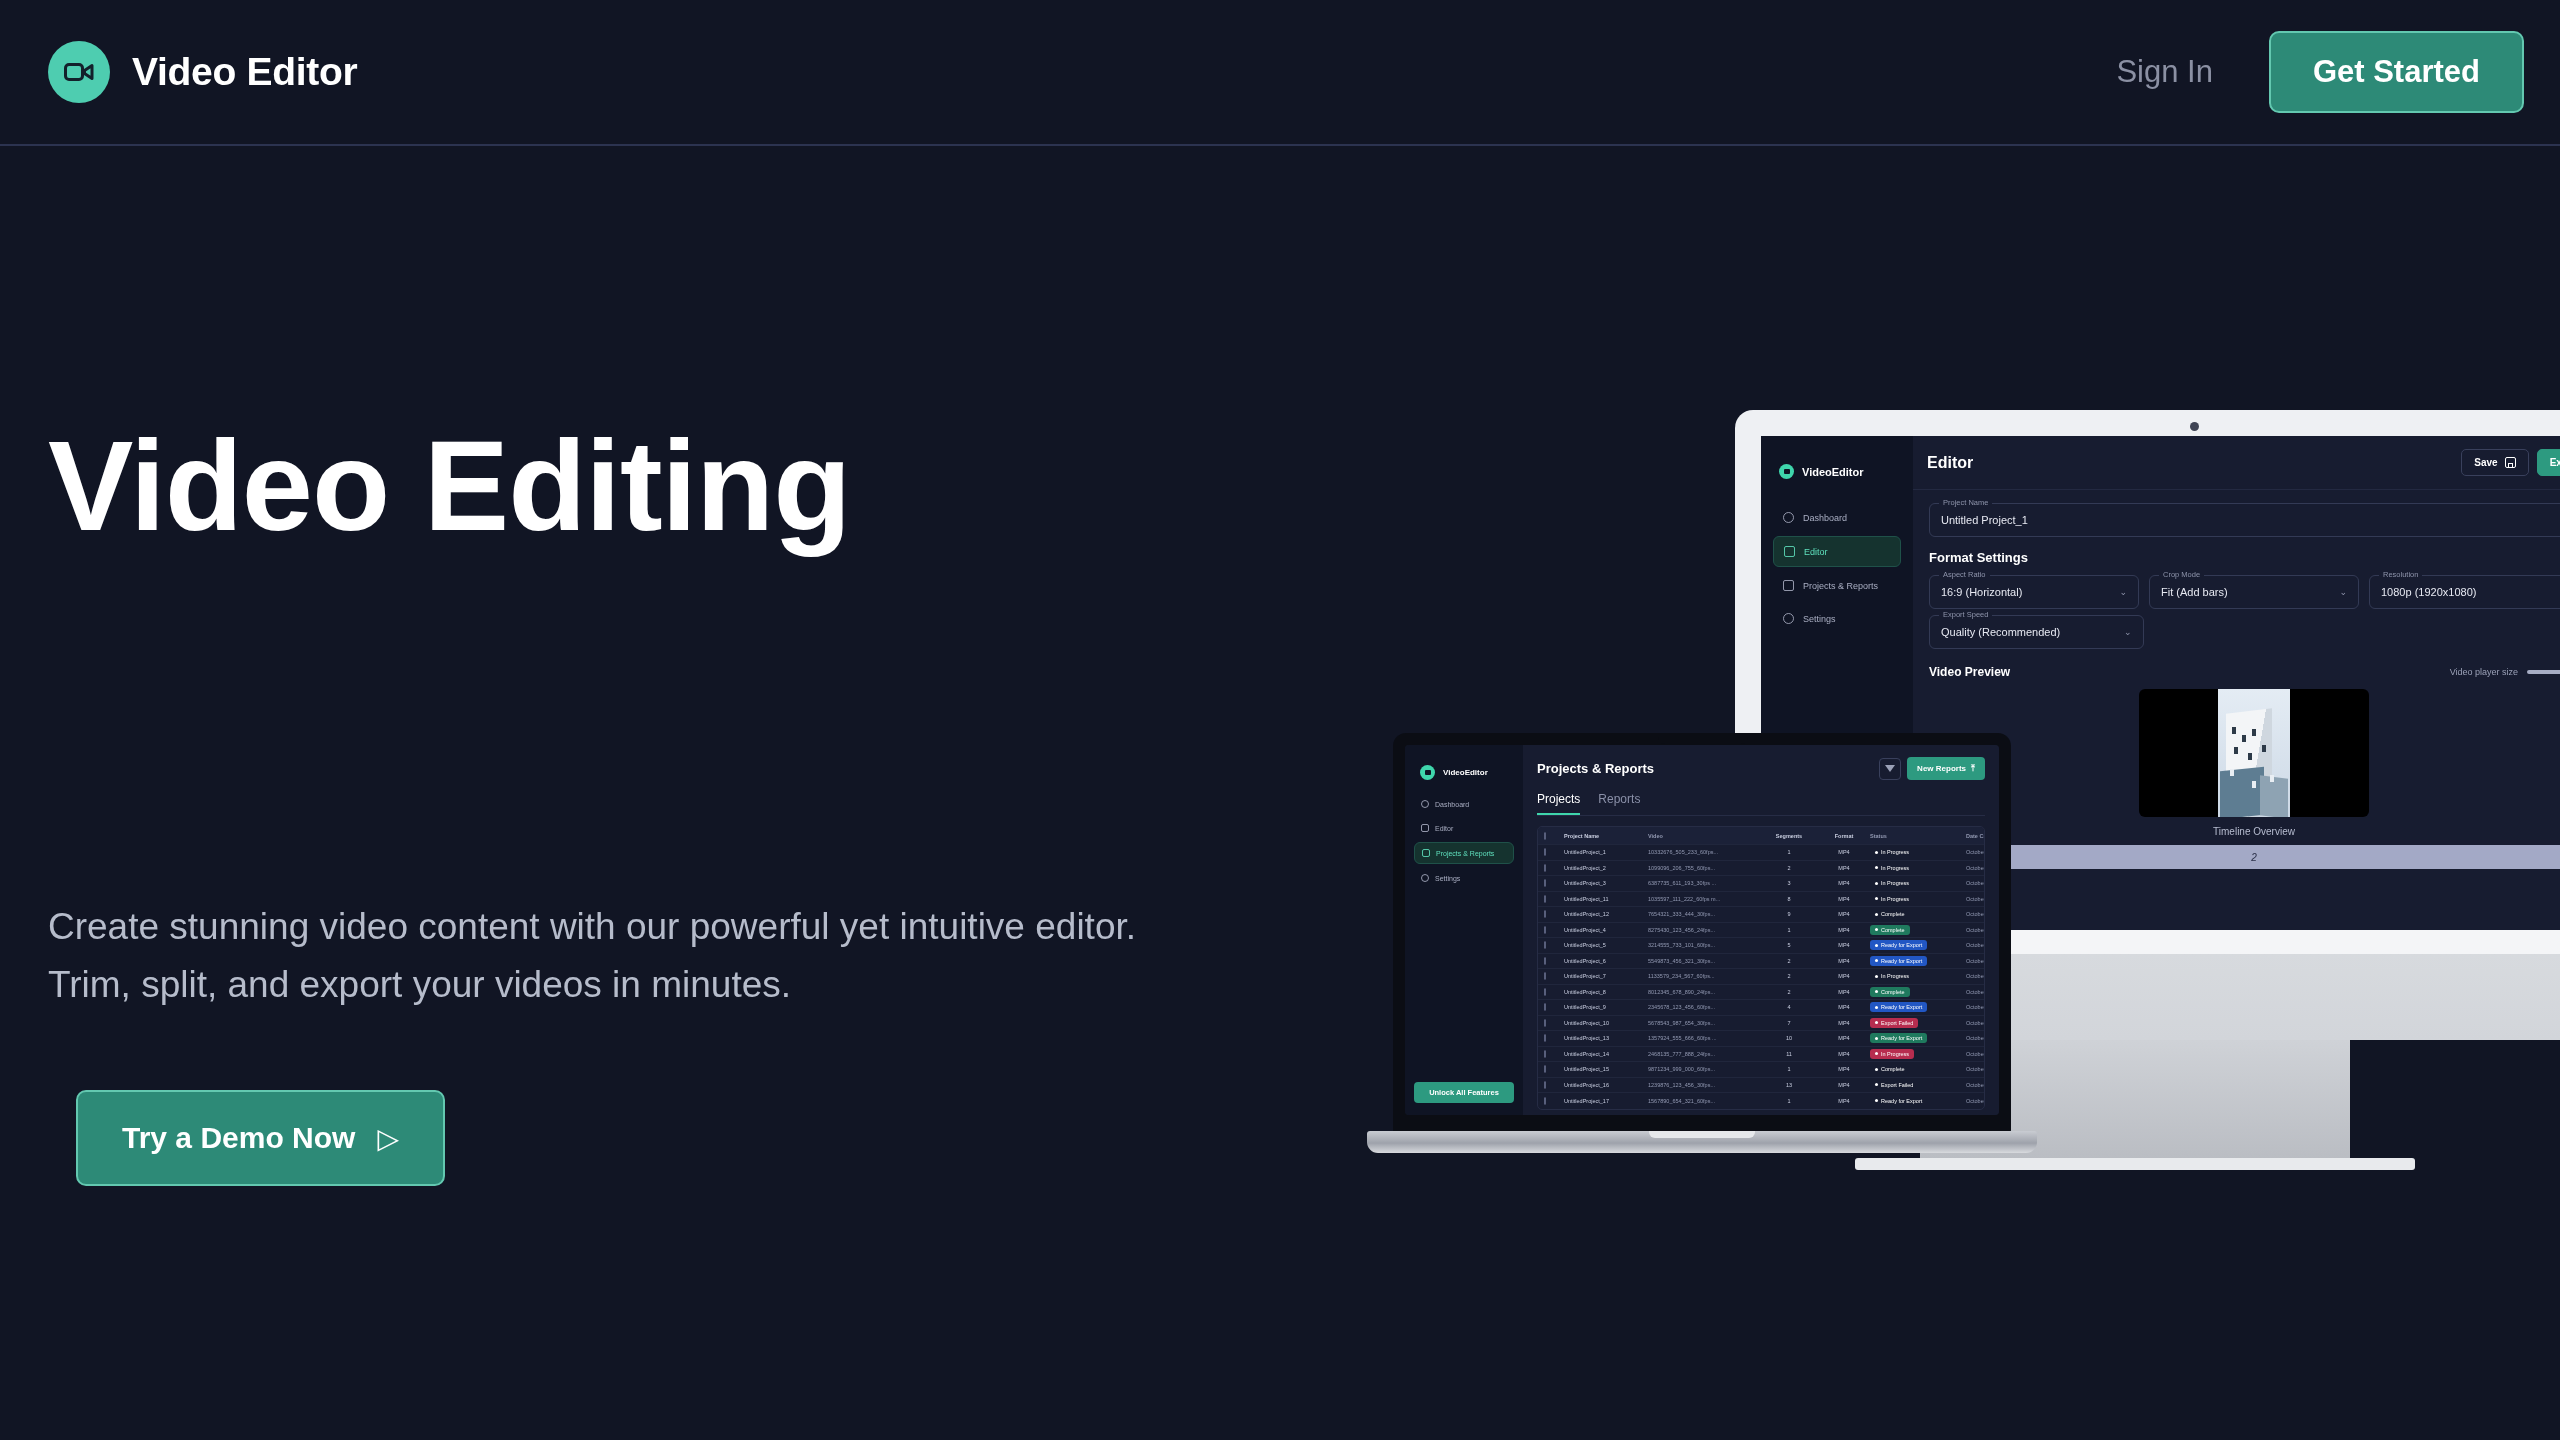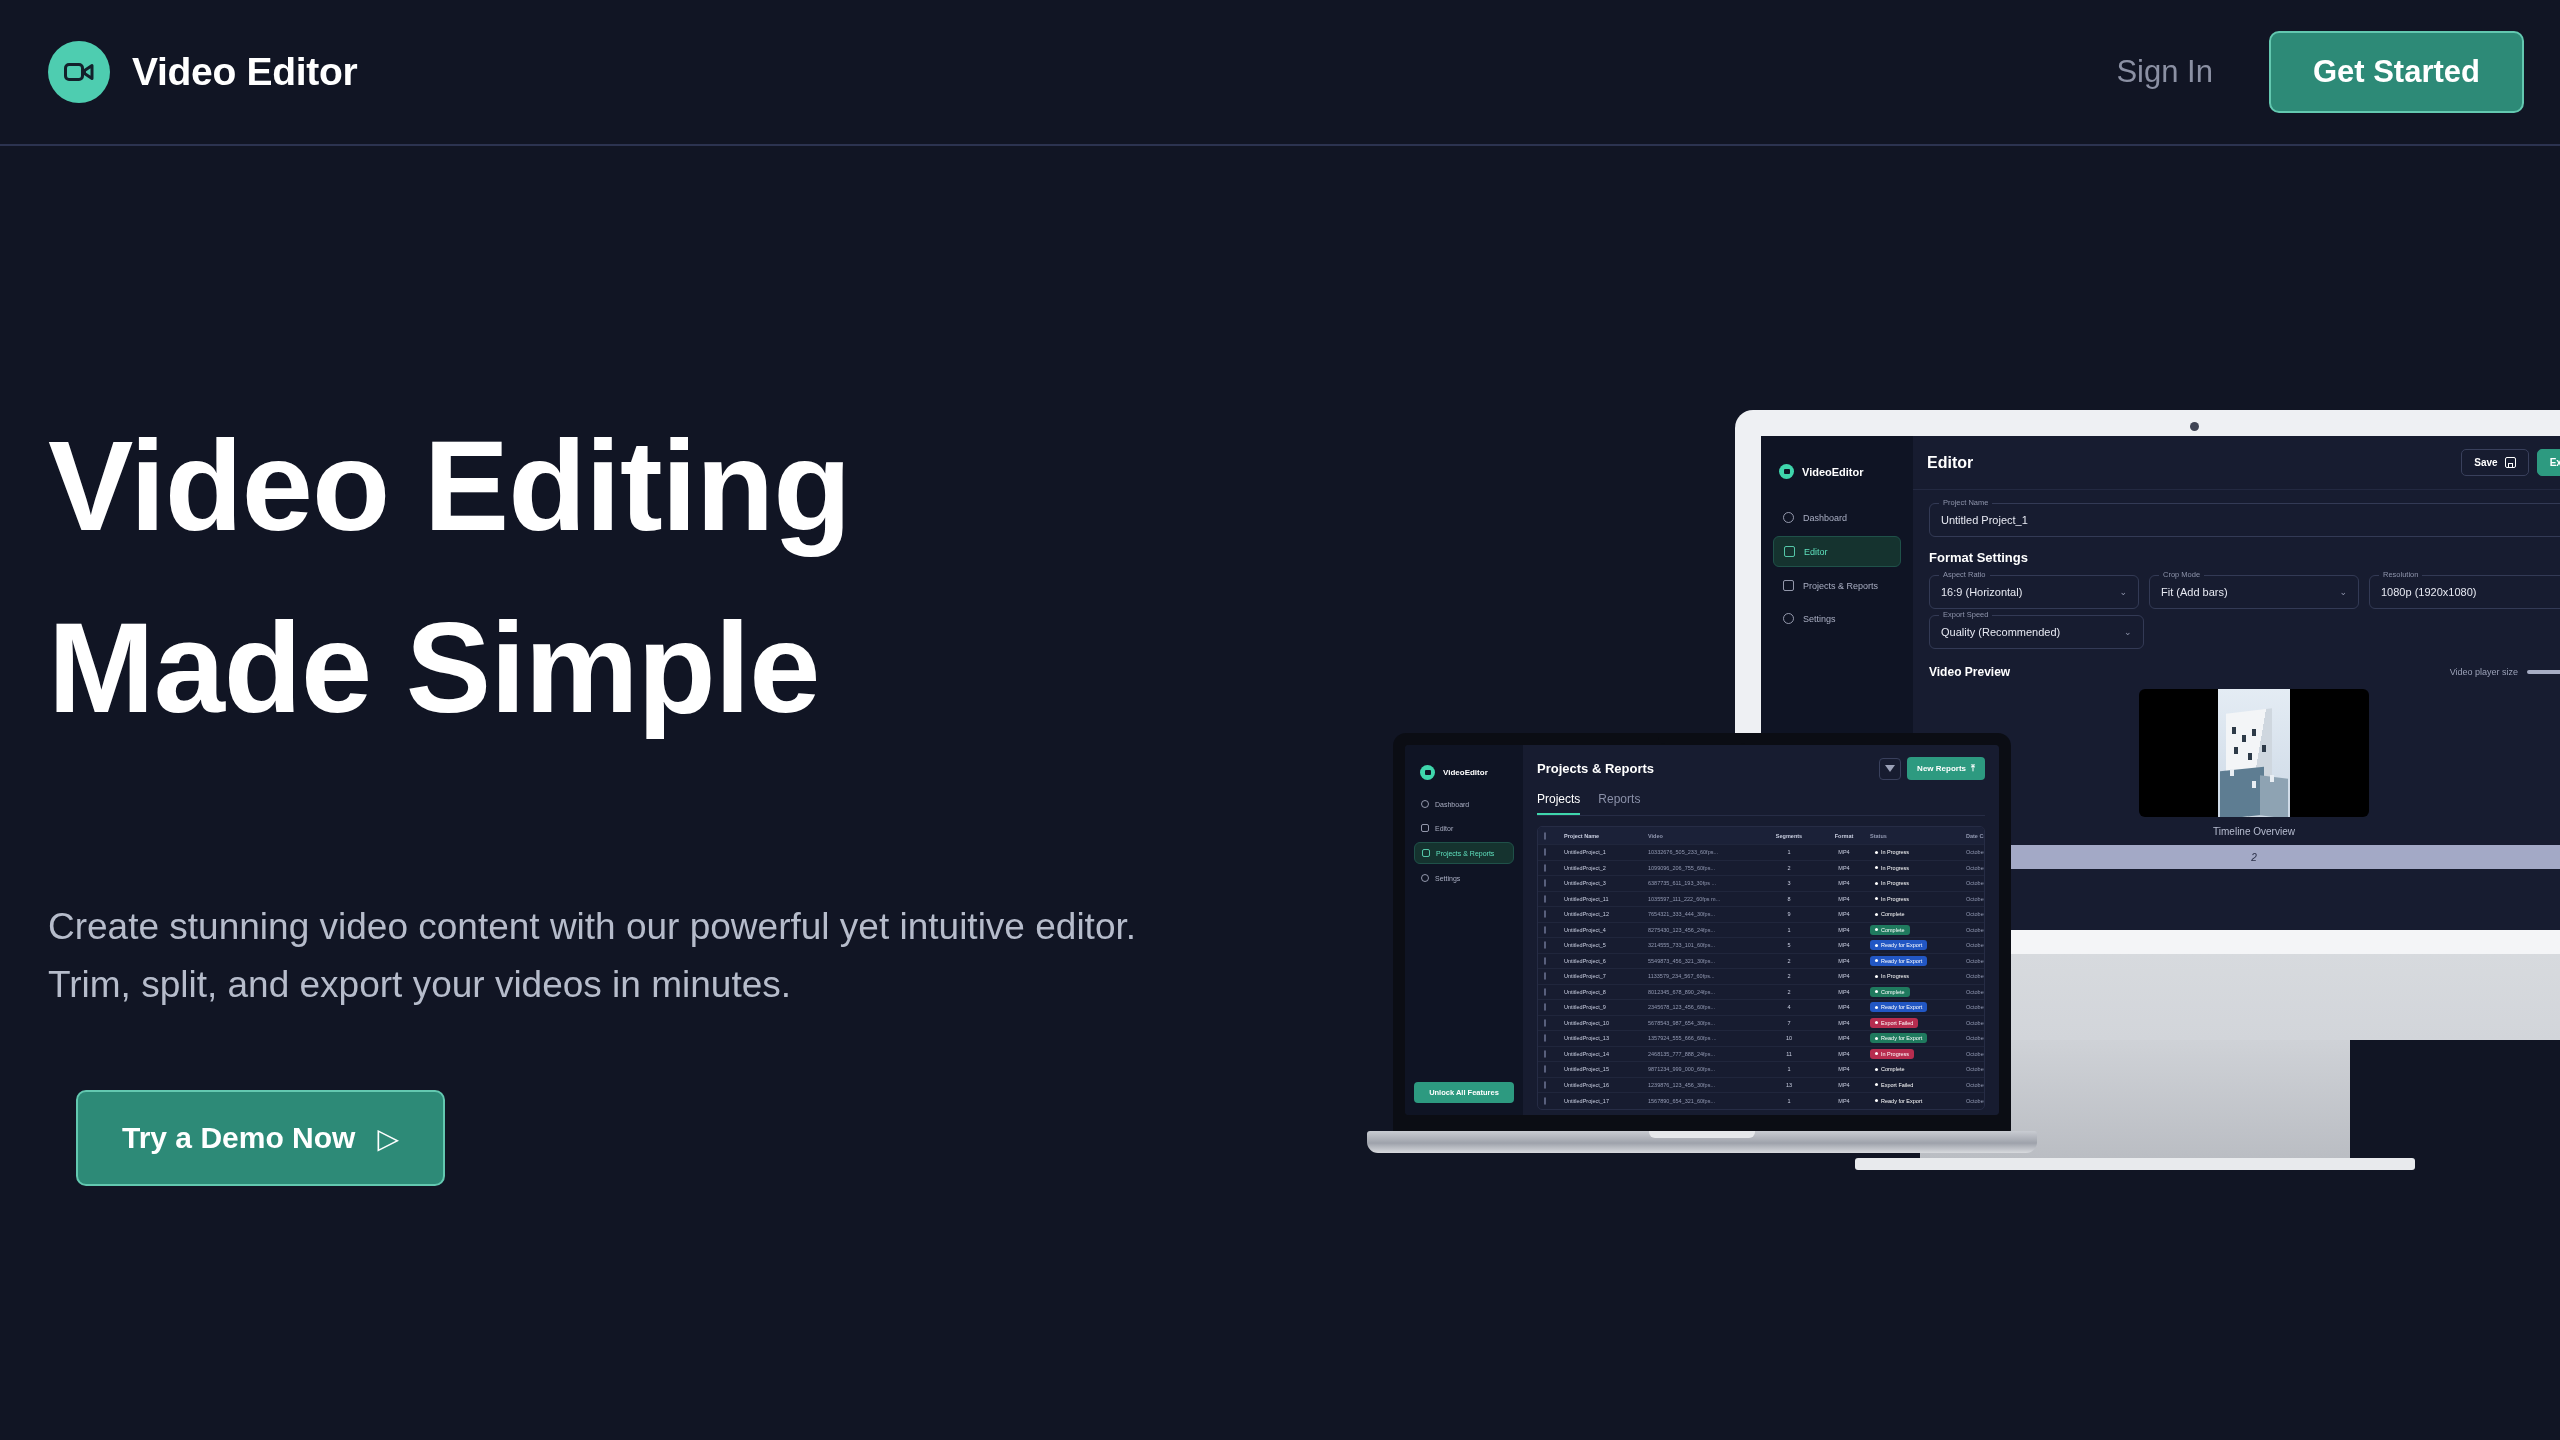--- a/index.html
+++ b/index.html
@@ -238,21 +238,20 @@
     <span class="brand-name">Video Editor</span>
   </div>
   <div class="header-right">
     <a class="signin">Sign In</a>
     <button class="get-started">Get Started</button>
   </div>
 </div>
 
 <h1 class="hero-title">
   <span>Video Editing</span>
-  <span>Made Simple</span>
 </h1>
 <p class="hero-sub">Create stunning video content with our powerful yet intuitive editor. Trim, split, and export your videos in minutes.</p>
 
 <div class="cta-row">
   <button class="btn btn-primary">
     <span>Try a Demo Now</span>
     <span class="glyph">▷</span>
   </button>
 </div>
 

